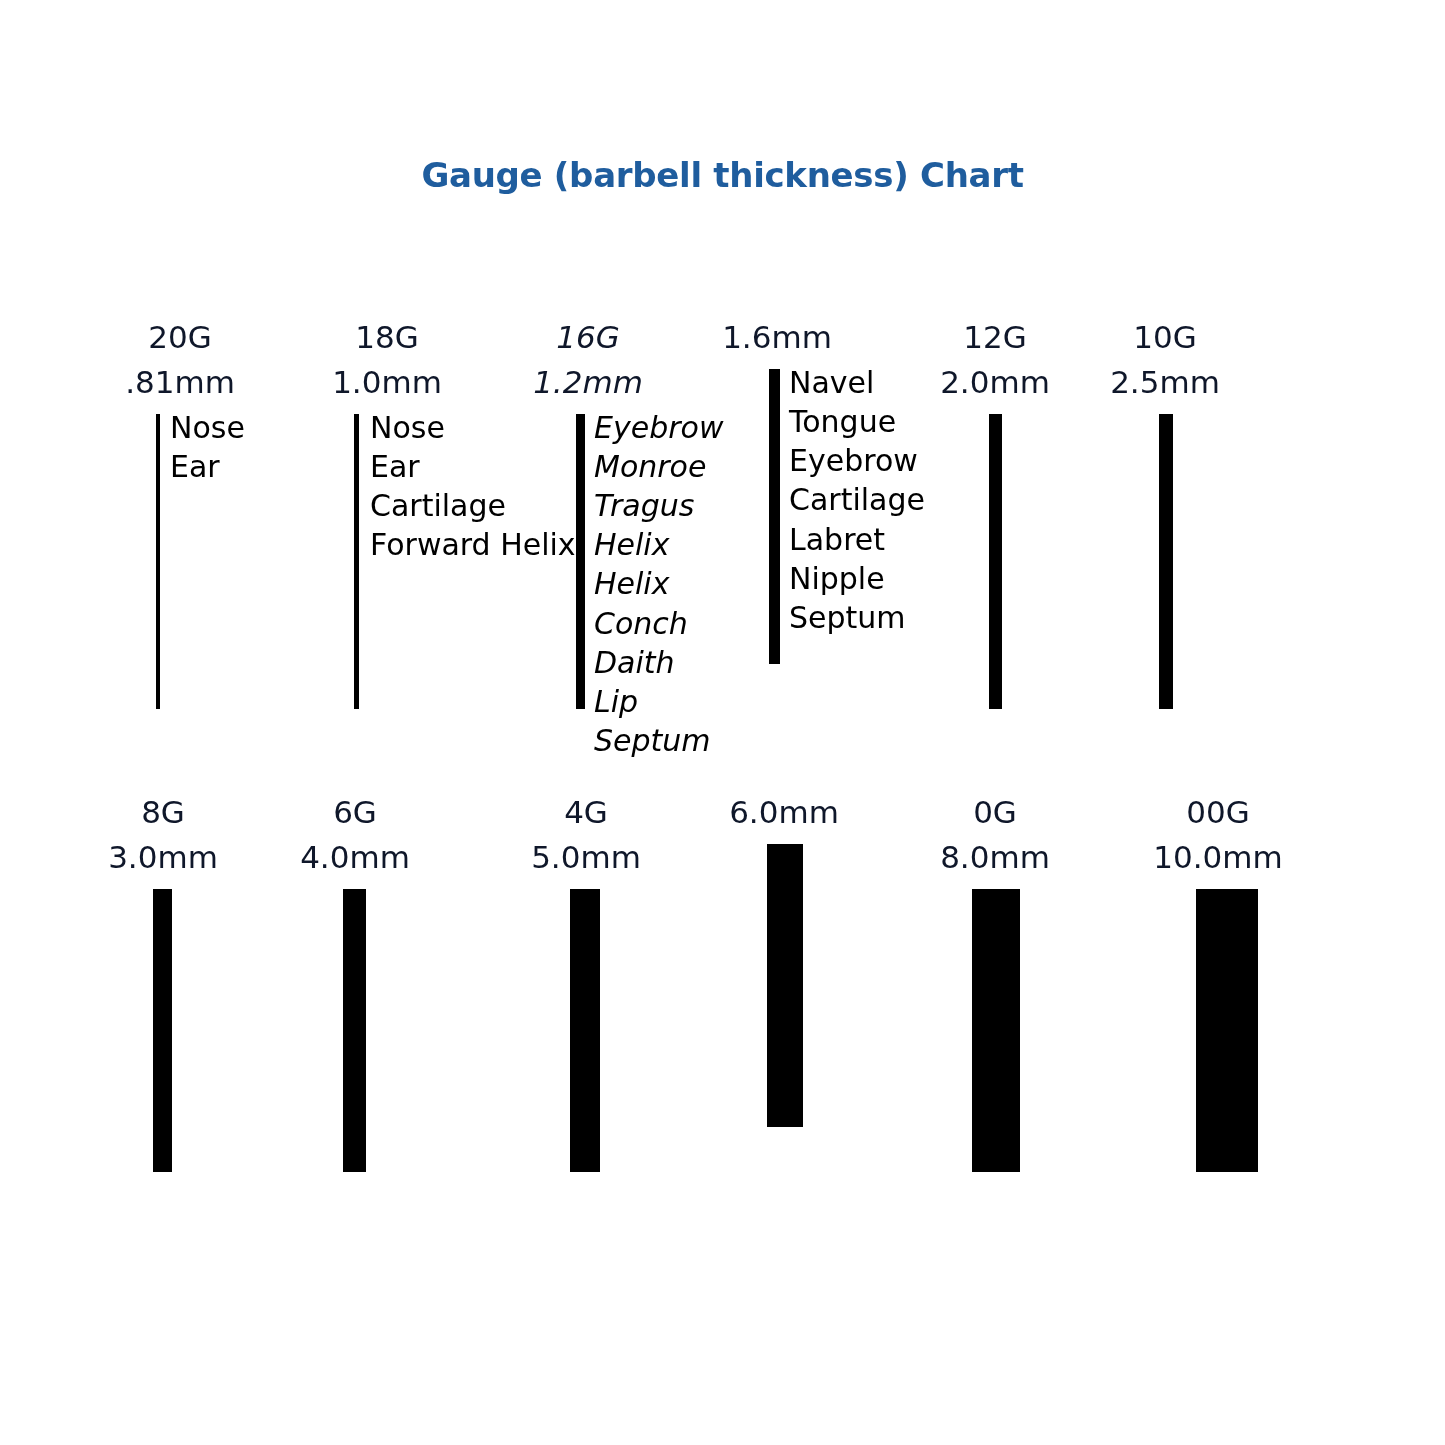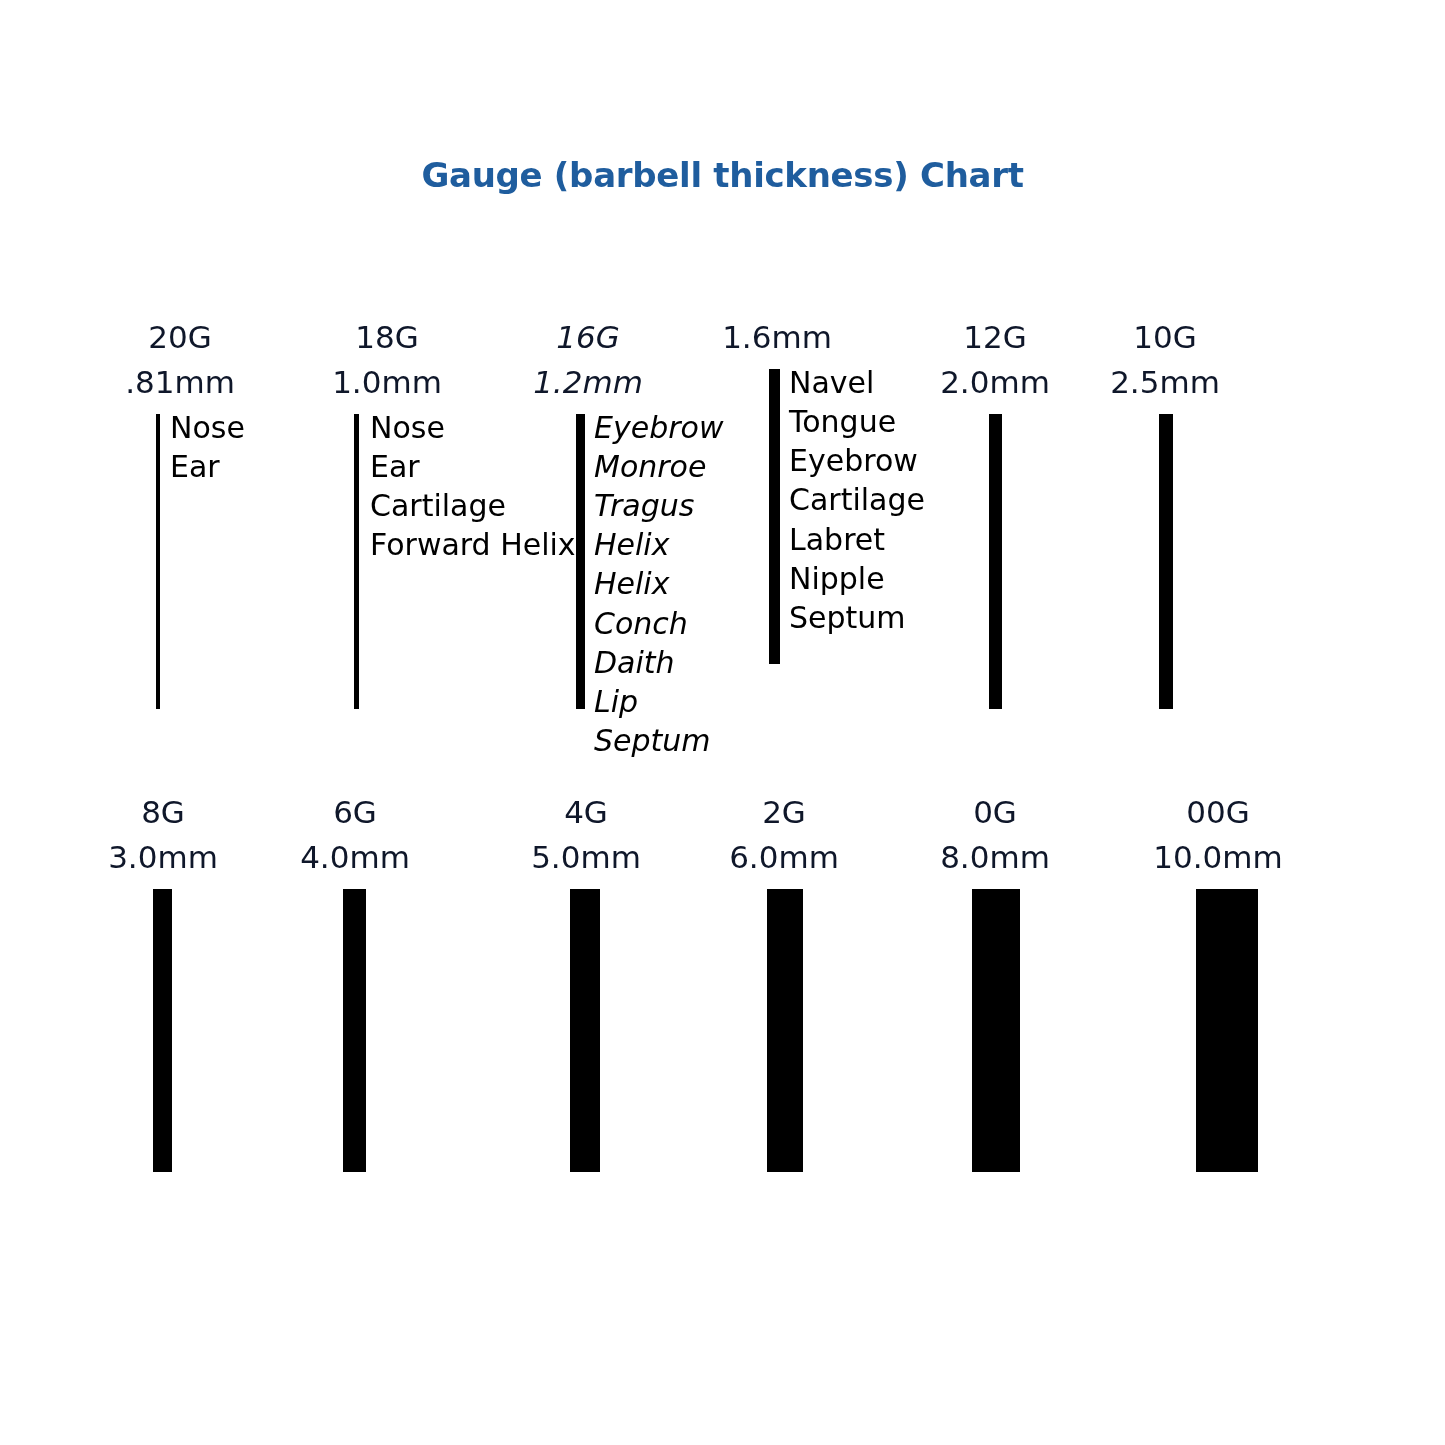--- a/index.html
+++ b/index.html
@@ -195,21 +195,20 @@
       <span class="gauge-name">4G</span>
       <span class="gauge-mm">5.0mm</span>
     </div>
     <div class="bar-and-list">
       <div class="bar" style="left:89px;width:30px;height:283px;"></div>
     </div>
   </div>
 
   <div class="gauge-cell" style="left:679px;">
     <div class="gauge-labels">
-      <span class="gauge-name">2G</span>
       <span class="gauge-mm">6.0mm</span>
     </div>
     <div class="bar-and-list">
       <div class="bar" style="left:88px;width:36px;height:283px;"></div>
     </div>
   </div>
 
   <div class="gauge-cell" style="left:890px;">
     <div class="gauge-labels">
       <span class="gauge-name">0G</span>

